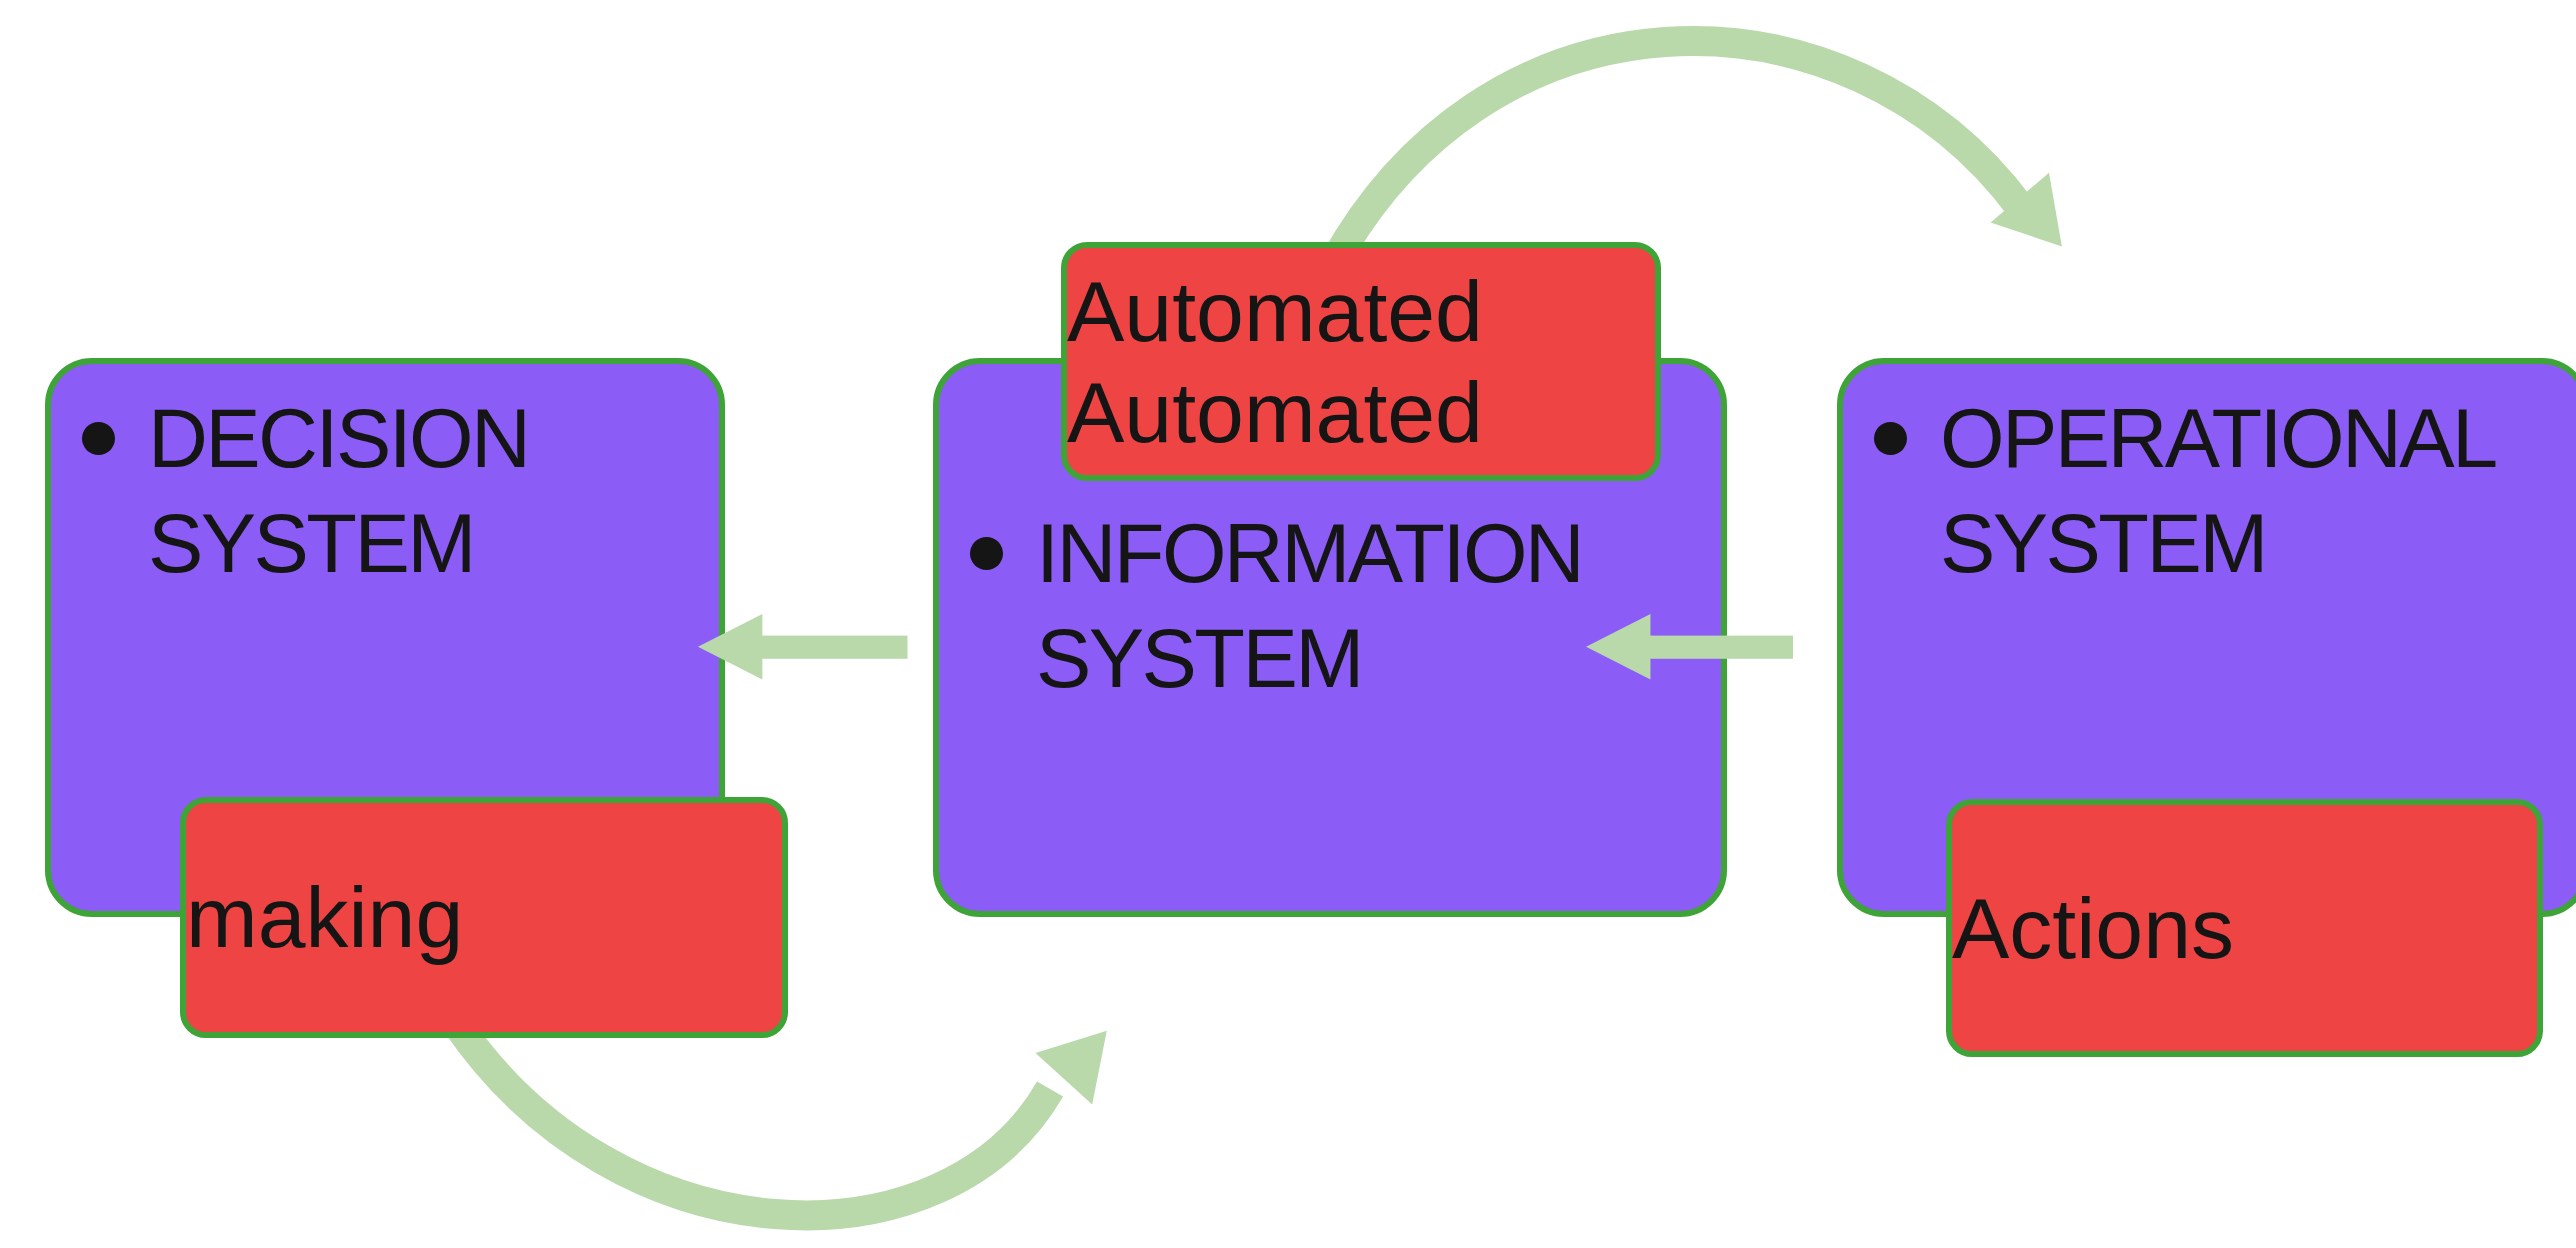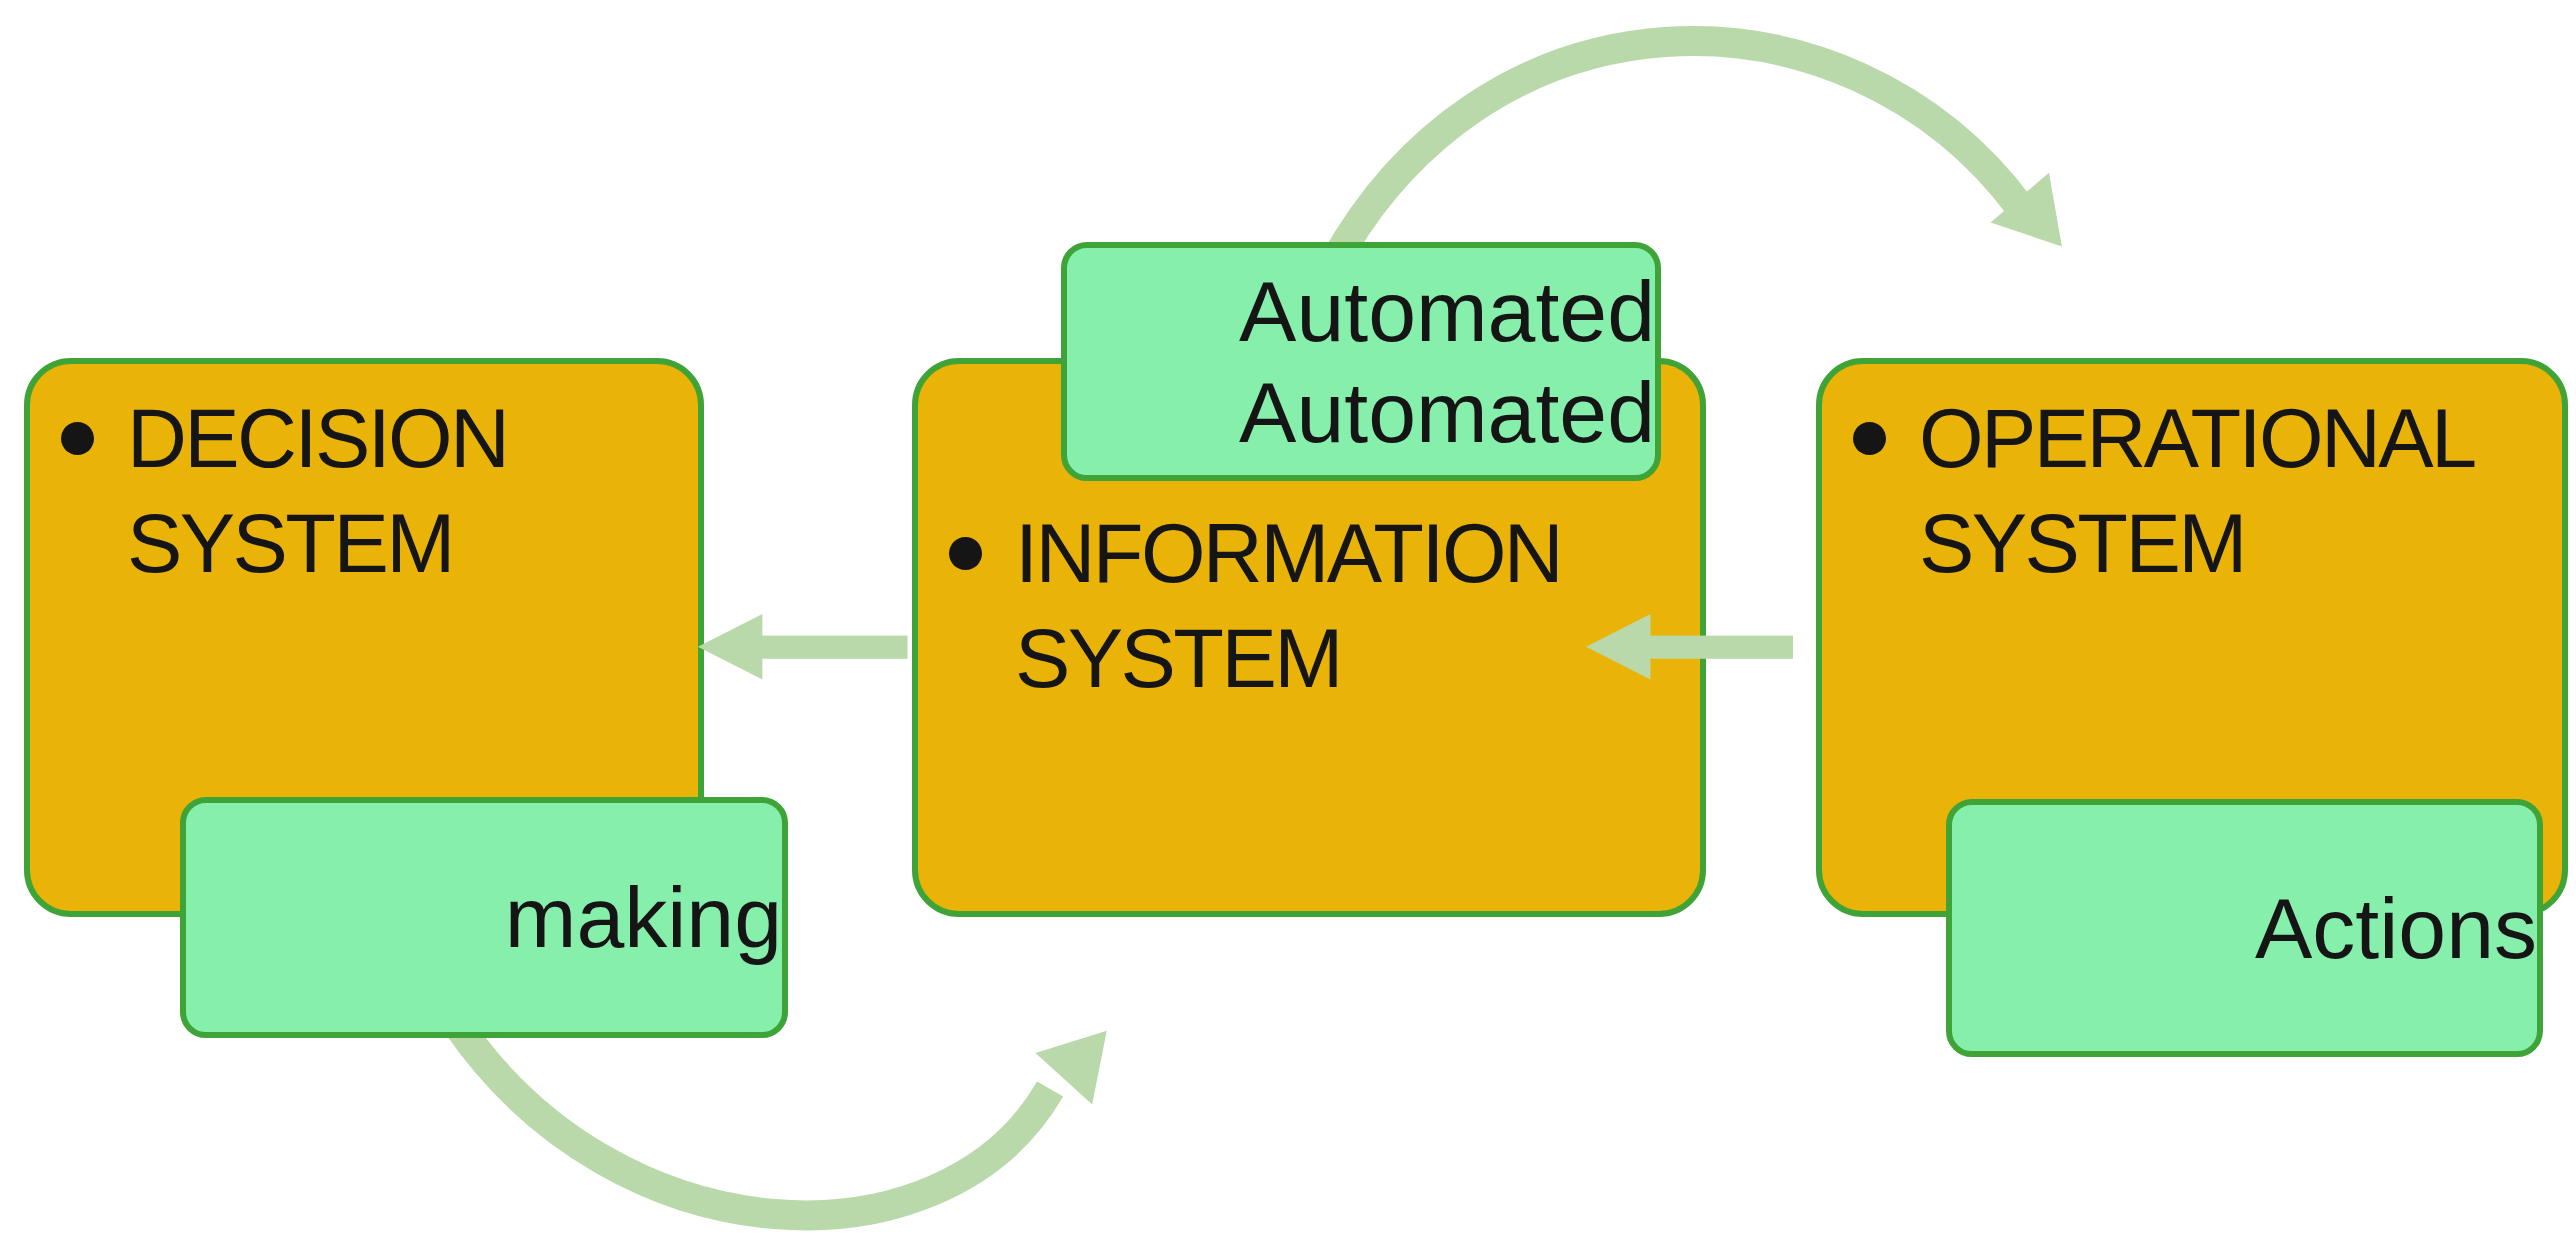--- a/index.html
+++ b/index.html
@@ -5,24 +5,25 @@
   html,body{margin:0;padding:0;background:#ffffff;}
   #canvas{
     position:relative;
     width:2576px;height:1248px;
     background:#ffffff;
     font-family:"Liberation Sans", sans-serif;
     overflow:hidden;
   }
   .sysbox{
     position:absolute;
-    background:#eab308;
+    background:#8b5cf6;
     border:6.9px solid #3ea437;
     border-radius:47px;
     box-sizing:border-box;
+    margin-left:21px;
   }
   #box-decision   {left:24px;  top:358px; width:680px; height:559px;}
   #box-information{left:912px;top:358px; width:794px; height:559px;}
   #box-operational{left:1816px;top:358px; width:752px; height:559px;}
   .sys-row{
     position:absolute;
     left:31px;
     display:flex;
     align-items:flex-start;
   }
@@ -38,27 +39,27 @@
     margin-left:33px;
     font-size:83px;
     line-height:105px;
     letter-spacing:-2.6px;
     color:#151515;
     white-space:nowrap;
   }
   .sys-text div{height:105px;}
   .labelbox{
     position:absolute;
-    background:#86efac;
+    background:#ef4444;
     border:6px solid #3ea437;
     border-radius:26px;
     box-sizing:border-box;
     display:flex;
     flex-direction:column;
-    align-items:flex-end;
+    align-items:flex-start;
     justify-content:center;
     text-align:center;
     font-size:86px;
     line-height:101px;
     color:#151515;
     z-index:3;
   }
   #label-automated      {left:1061px;top:242px;width:600px;height:239px;}
   #label-decision-making{left:180px; top:797px;width:608px;height:241px;}
   #label-actions        {left:1946px;top:799px;width:597px;height:258px;}

